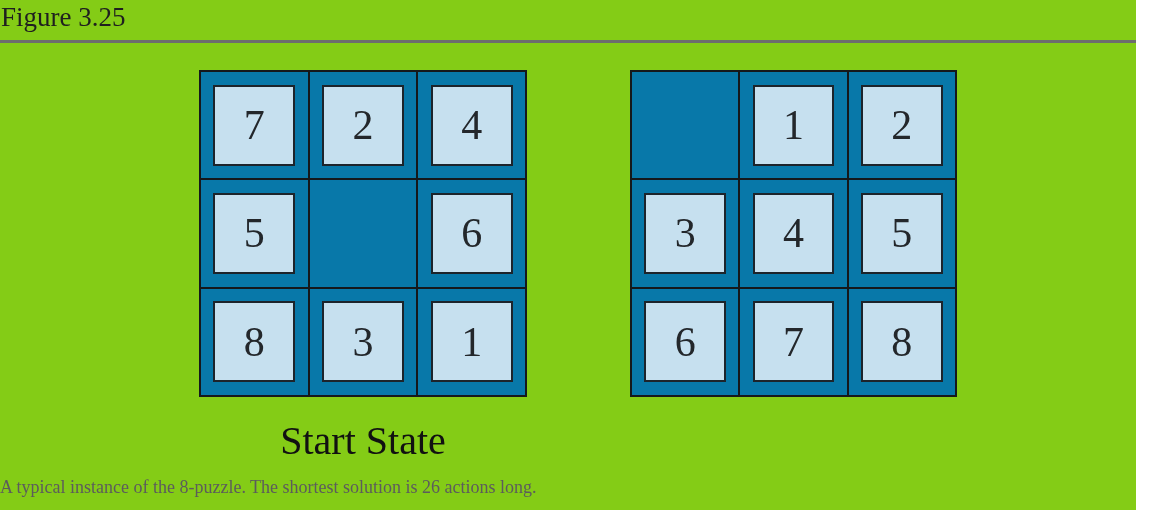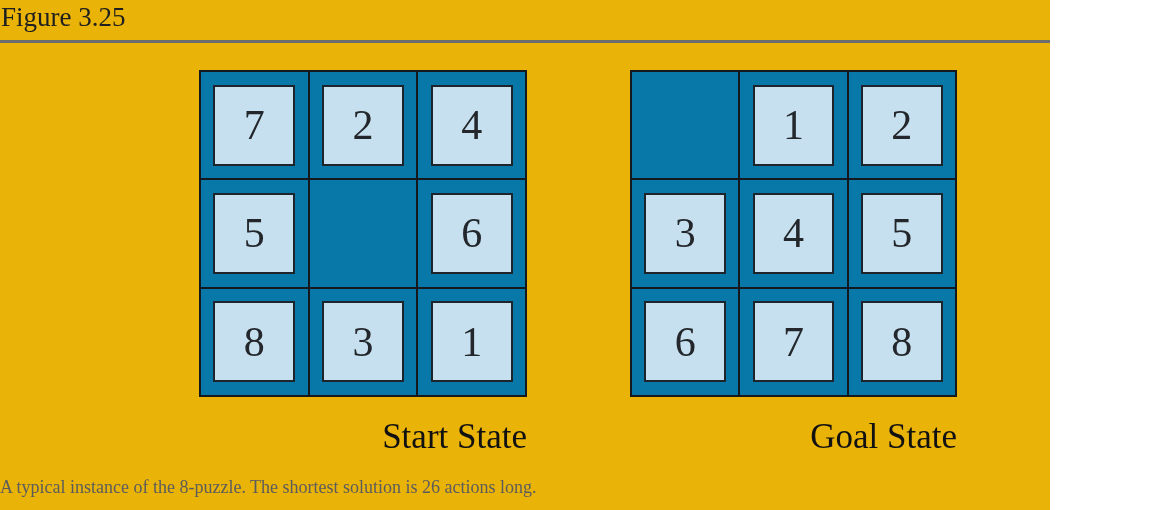--- a/index.html
+++ b/index.html
@@ -1,20 +1,20 @@
 <!DOCTYPE html>
 <html><head>
 <meta charset="utf-8">
 <style>
   html, body { margin: 0; padding: 0; background: #ffffff; }
   .page {
     position: relative;
-    width: 1050px;
+    width: 1136px;
     height: 510px;
-    background: #eab308;
+    background: #84cc16;
     font-family: "Liberation Serif", serif;
     overflow: hidden;
   }
   .figure-label {
     position: absolute;
     left: 1px;
     top: 0px;
     font-size: 27px;
     line-height: 34px;
     color: #1f1f1f;
@@ -57,22 +57,22 @@
     display: flex;
     align-items: center;
     justify-content: center;
     font-size: 42px;
     color: #23272b;
   }
   .board-label {
     position: absolute;
     top: 417px;
     width: 328px;
-    text-align: right;
-    font-size: 35px;
+    text-align: center;
+    font-size: 40px;
     color: #111111;
   }
   .board-label.start { left: 199px; }
   .board-label.goal  { left: 630px; width: 327px; }
   .caption {
     position: absolute;
     left: 0px;
     top: 477px;
     font-size: 18px;
     color: #5c5c5c;
@@ -136,17 +136,16 @@
       </div>
     <div class="cell">
         <span class="tile">7</span>
       </div>
     <div class="cell">
         <span class="tile">8</span>
       </div>
   </div>
 
   <div class="board-label start">Start State</div>
-  <div class="board-label goal">Goal State</div>
 
   <div class="caption">A typical instance of the 8-puzzle. The shortest solution is 26 actions long.</div>
 
 </div>
 
 </body></html>

